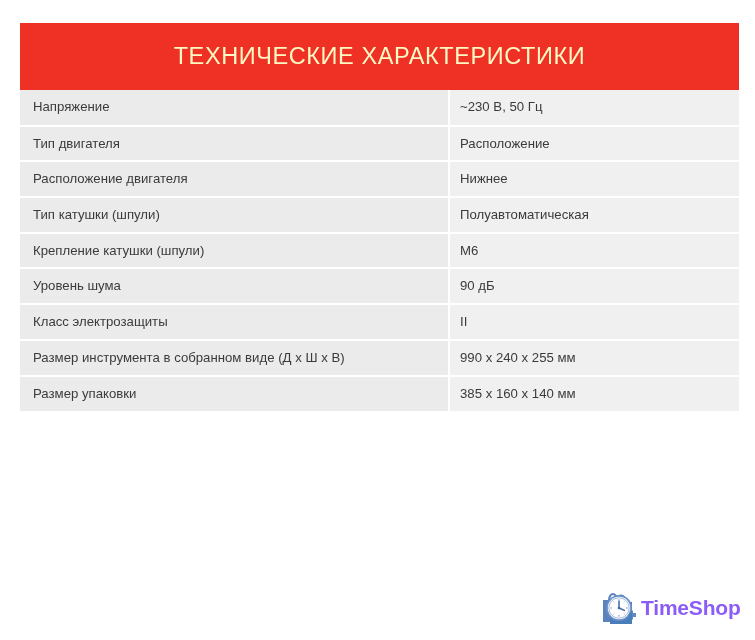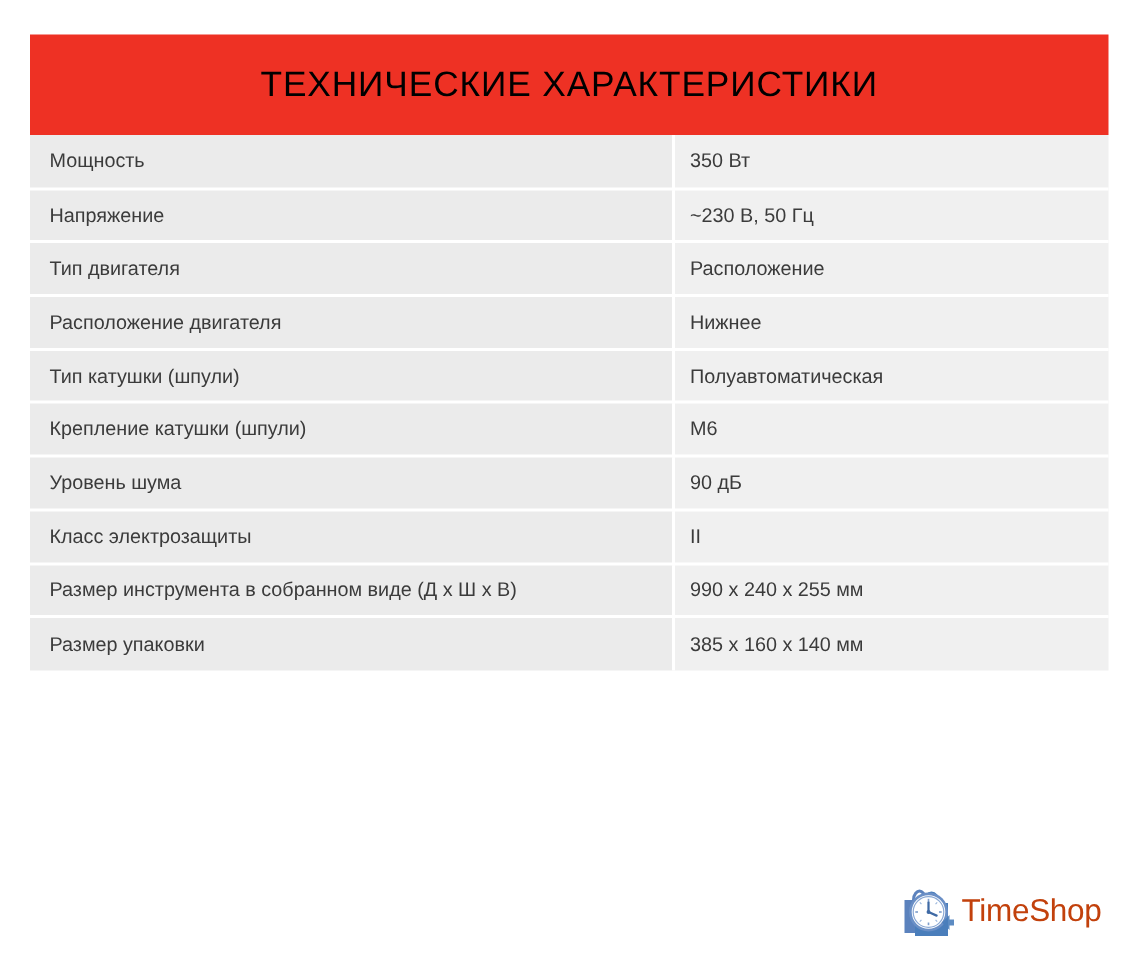--- a/index.html
+++ b/index.html
@@ -23,21 +23,21 @@
 
   
   .spec-header {
     height: 67px;
     background: #ee3124;
     display: flex;
     align-items: center;
     justify-content: center;
   }
   .spec-header-title {
-    color: #000000;
+    color: #fef9c3;
     font-size: 23.5px;
     letter-spacing: 0.6px;
     font-weight: 400;
     text-align: center;
     line-height: 1;
     white-space: nowrap;
   }
 
   
   .spec-table {
@@ -83,42 +83,38 @@
   }
   .logo-mark {
     position: relative;
     width: 44px;
     height: 44px;
     flex: 0 0 44px;
   }
   .logo-mark svg { display: block; }
   .logo-text {
     font-size: 21px;
-    font-weight: normal;
-    color: #c2410c;
+    font-weight: bold;
+    color: #8b5cf6;
     letter-spacing: -0.2px;
     margin-left: -1px;
     white-space: nowrap;
   }
 </style>
 </head>
 <body>
 
 <div class="spec-sheet">
 
   <div class="spec-header">
     <div class="spec-header-title">ТЕХНИЧЕСКИЕ ХАРАКТЕРИСТИКИ</div>
   </div>
 
   <table class="spec-table">
     <tbody>
-        <tr class="spec-row">
-          <td class="spec-cell spec-cell-label">Мощность</td>
-          <td class="spec-cell spec-cell-value">350 Вт</td>
-        </tr>
         <tr class="spec-row">
           <td class="spec-cell spec-cell-label">Напряжение</td>
           <td class="spec-cell spec-cell-value">~230 В, 50 Гц</td>
         </tr>
         <tr class="spec-row">
           <td class="spec-cell spec-cell-label">Тип двигателя</td>
           <td class="spec-cell spec-cell-value">Расположение</td>
         </tr>
         <tr class="spec-row">
           <td class="spec-cell spec-cell-label">Расположение двигателя</td>

